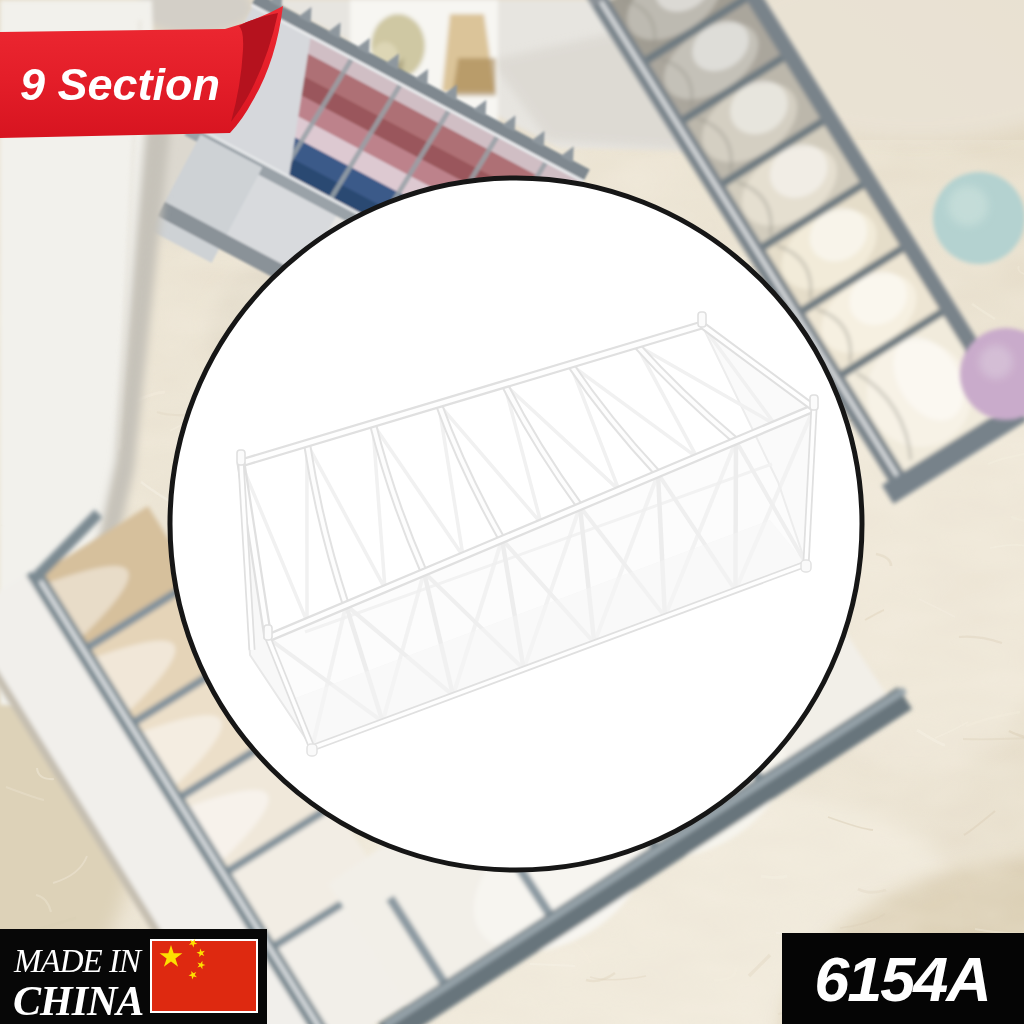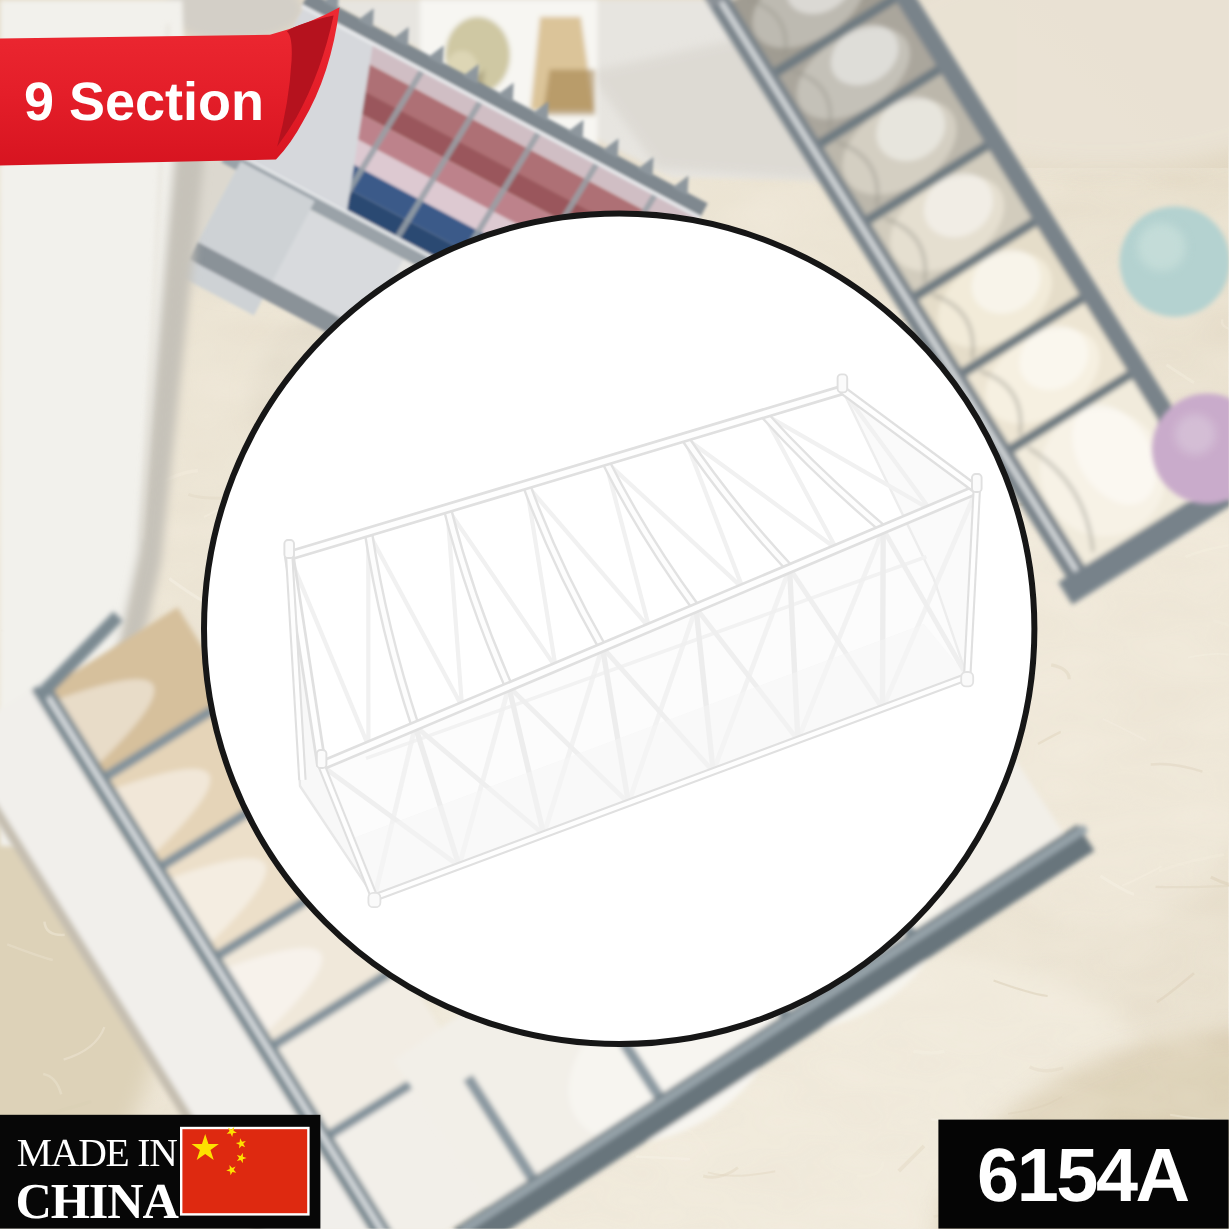--- a/index.html
+++ b/index.html
@@ -1,15 +1,15 @@
 <!DOCTYPE html>
 <html><head><meta charset="utf-8">
 <style>
 html,body{margin:0;padding:0;background:#fff;}
-#stage{position:relative;width:1024px;height:1024px;overflow:hidden;font-family:"Liberation Sans",sans-serif;}
+#stage{position:relative;width:1024px;height:1024px;overflow:hidden;font-family:"Liberation Sans",sans-serif;font-style:italic;}
 </style></head>
 <body>
 <div id="stage">
 <svg width="1024" height="1024" viewBox="0 0 1024 1024" xmlns="http://www.w3.org/2000/svg">
 <defs>
 <filter id="b2" x="-20%" y="-20%" width="140%" height="140%">
           <feGaussianBlur stdDeviation="2"></feGaussianBlur>
         </filter>
 <filter id="b12" x="-20%" y="-20%" width="140%" height="140%">
           <feGaussianBlur stdDeviation="1.2"></feGaussianBlur>

